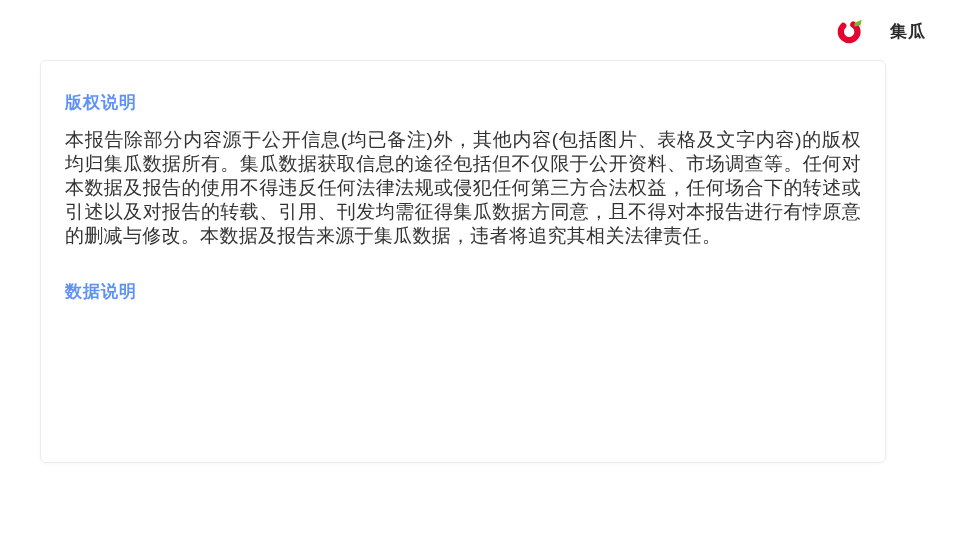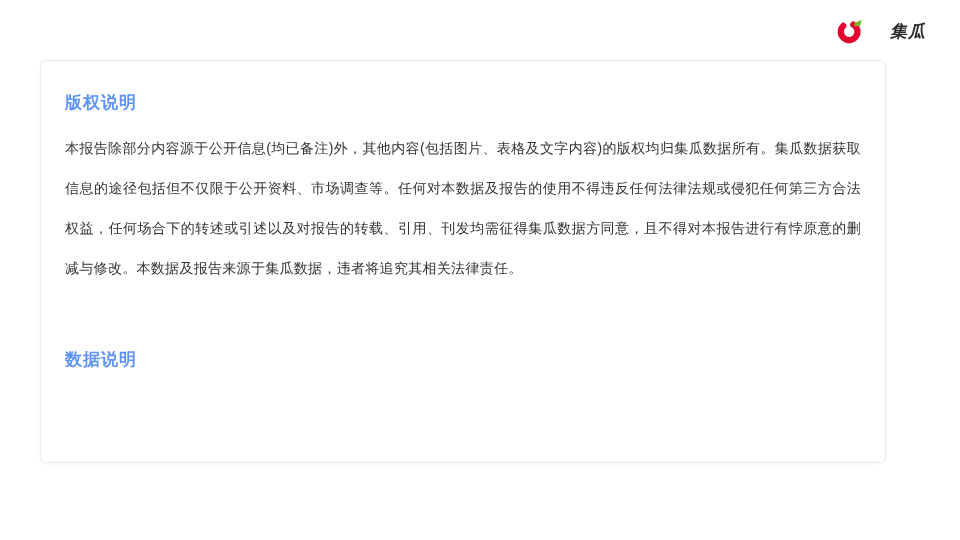--- a/index.html
+++ b/index.html
@@ -12,21 +12,20 @@
   }
 
   
   .brand {
     position: absolute;
     top: 16px;
     right: 34px;
     display: flex;
     align-items: center;
     gap: 25px;
-    font-style: italic;
   }
   .brand-icon { width: 30px; height: 30px; display: block; }
   .brand-name {
     font-size: 17px;
     font-weight: bold;
     color: #2b2b2b;
     letter-spacing: 1px;
   }
 
   
@@ -46,26 +45,26 @@
   .section { margin-bottom: 26px; }
   .section-title {
     color: #5E93F5;
     font-size: 17px;
     font-weight: bold;
     letter-spacing: 1px;
     margin-bottom: 14px;
   }
   .section-body {
     color: #333333;
-    font-size: 14px;
-    line-height: 40px;
+    font-size: 19px;
+    line-height: 24px;
     letter-spacing: 0.3px;
     text-align: justify;
   }
-  .section + .section { margin-top: 60px; }
+  .section + .section { margin-top: 32px; }
 </style>
 </head>
 <body>
 
 <div class="brand">
   <svg class="brand-icon" viewBox="0 0 36 36" aria-hidden="true">
     <path d="M 9.9 11.9 A 10 10 0 1 0 22 10.3" fill="none" stroke="#E4032E" stroke-width="7.5" stroke-linecap="round"></path>
     <path d="M 23.5 8.5 L 32 4.5 L 30.5 11.5 L 23 12.5 Z" fill="#76B82A"></path>
   </svg>
   <span class="brand-name">集瓜</span>

